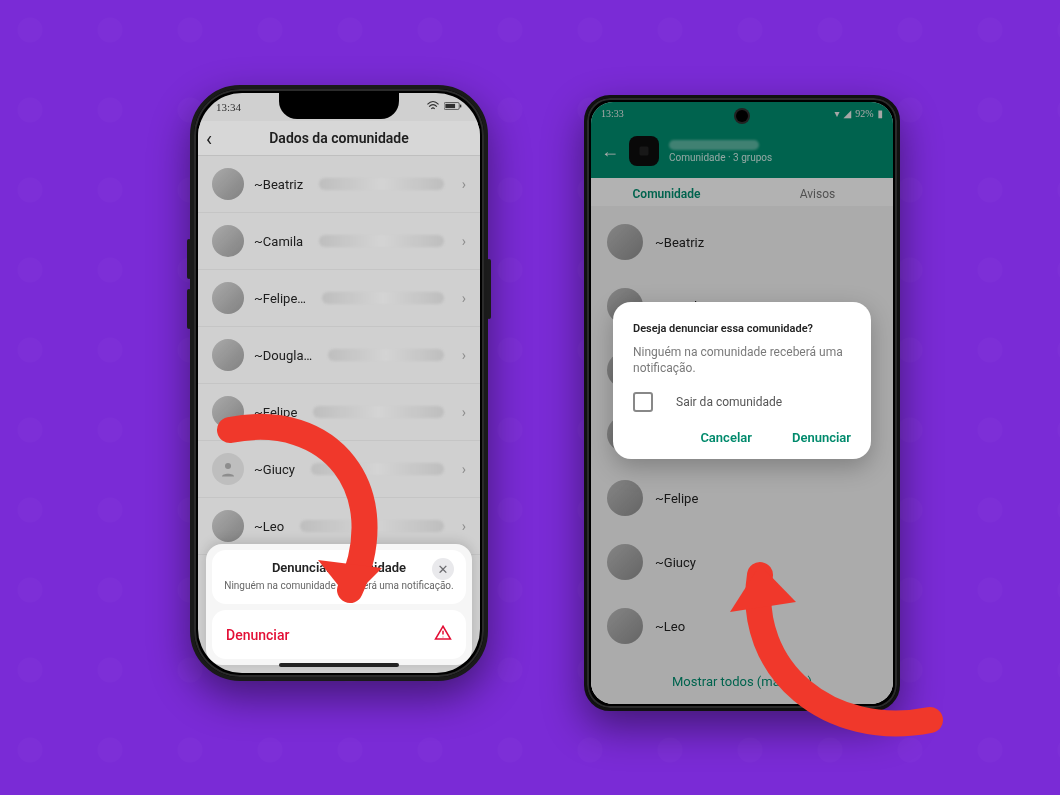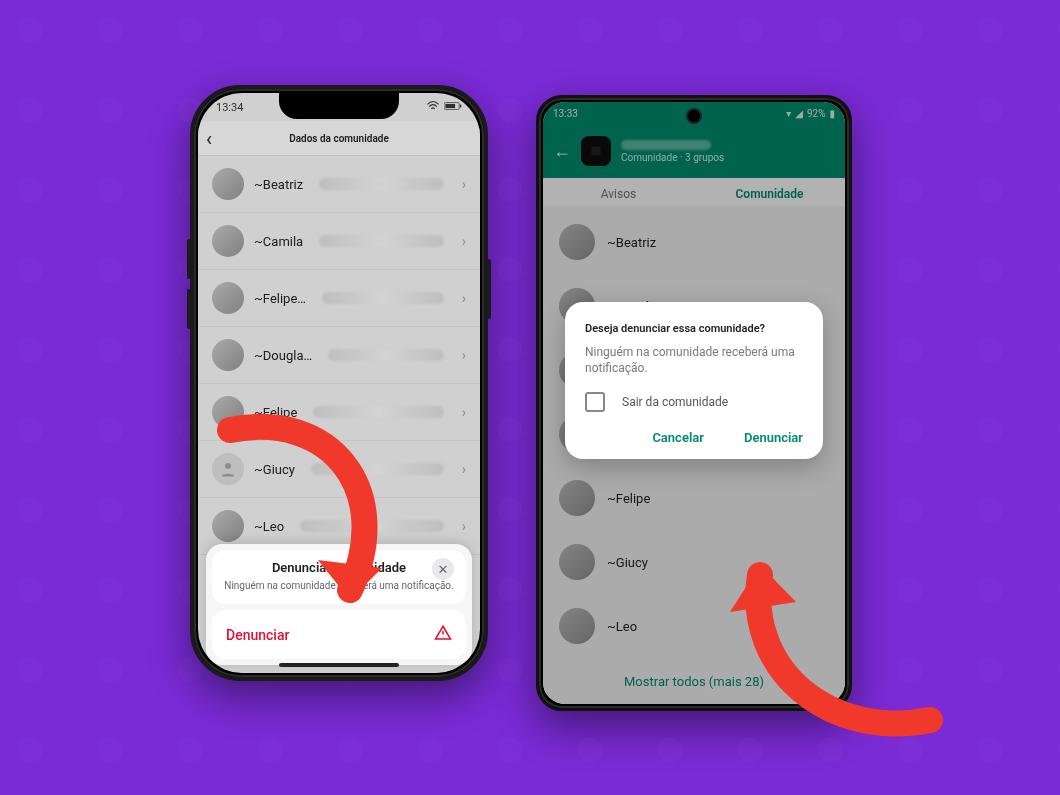--- a/index.html
+++ b/index.html
@@ -51,53 +51,53 @@
   .iphone .side-btn.vol{ left:-7px; width:4px; height:40px; top:150px;}
   .iphone .side-btn.vol2{ left:-7px; width:4px; height:40px; top:200px;}
   .iphone .side-btn.pwr{ right:-7px; width:4px; height:60px; top:170px;}
   .iphone .home-bar{
     position:absolute; bottom:6px; left:50%; transform:translateX(-50%);
     width:120px; height:4px; border-radius:3px; background:#222; z-index:20;
   }
 
   
   .android{
-    top:95px; left:536px;
+    top:95px; left:584px;
     width:310px; height:610px;
     background:#000;
     border:3px solid #111;
     border-radius:26px;
   }
   .android .screen{
     position:absolute; inset:4px;
     border-radius:22px;
     overflow:hidden;
     background:#d9d9d9;
   }
   .android .punch{
     position:absolute; top:8px; left:50%; transform:translateX(-50%);
     width:12px;height:12px;border-radius:50%;background:#000;z-index:10;
     box-shadow:0 0 0 2px #222;
   }
 
   
   .statusbar{
     height:28px; display:flex;align-items:center;justify-content:space-between;
-    padding:0 18px; font-size:11px; color:#333;
+    padding:0 18px; font-size:11px; color:#333;font-family:Liberation Serif, serif;
   }
   .android .statusbar{color:#e8e8e8;background:#008a6c; font-size:10px; padding:0 10px;height:22px}
   .status-right{display:flex;gap:4px;align-items:center}
 
   
   .ios-header{
     background:#eaeaea; height:34px; display:flex;align-items:center;justify-content:center;
     position:relative; border-bottom:1px solid #d0d0d0;
   }
   .ios-header .back{ position:absolute;left:8px;top:6px;font-size:20px;color:#222;}
-  .ios-title{font-weight:600;font-size:10px;color:#222;}
+  .ios-title{font-weight:600;font-size:14px;color:#222;}
   .ios-list{background:#e2e2e2;}
   .ios-row{
     display:flex;align-items:center;gap:10px;padding:6px 14px;height:44px;
     border-bottom:1px solid #d6d6d6;
   }
   .avatar{width:32px;height:32px;border-radius:50%;background:#b7b7b7;
     background-image:linear-gradient(135deg,#b9b9b9,#8c8c8c);}
   .avatar.blank{background:#cfcfcf;display:flex;align-items:center;justify-content:center}
   .avatar.blank svg{width:18px;height:18px;fill:#888}
   .contact-name{font-size:13px;color:#222;flex:0 0 auto}
@@ -154,21 +154,21 @@
 
   
   .and-overlay{position:absolute;inset:0;background:rgba(0,0,0,.28)}
   .and-dialog{
     position:absolute;left:22px;right:22px;top:200px;
     background:#fff;border-radius:18px;padding:20px 20px 14px;
     box-shadow:0 8px 24px rgba(0,0,0,.25);
   }
   .dlg-title{font-size:11px;font-weight:600;color:#222;line-height:1.25;margin-bottom:8px}
   .dlg-sub{font-size:12px;color:#7a7a7a;line-height:1.35;margin-bottom:16px}
-  .dlg-check{display:flex;align-items:center;gap:17px;font-size:12px;color:#555;margin-bottom:18px}
+  .dlg-check{display:flex;align-items:center;gap:23px;font-size:12px;color:#555;margin-bottom:18px}
   .dlg-check .box{width:16px;height:16px;border:2px solid #888;border-radius:3px}
   .dlg-actions{display:flex;justify-content:flex-end;gap:40px}
   .dlg-btn{color:#008a6c;font-weight:600;font-size:13px}
 
   
   .arrow{position:absolute;pointer-events:none}
   .arrow svg{overflow:visible}
 </style>
 </head>
 <body>
@@ -300,22 +300,22 @@
             <rect x="6" y="6" width="12" height="12" rx="2" fill="#222"></rect>
           </svg>
       </span>
       <span style="display:flex;flex-direction:column">
         <span class="and-top-blur"></span>
         <span class="and-top-sub">Comunidade · 3 grupos</span>
       </span>
     </div>
 
     <div class="and-tabs">
+      <div class="and-tab active">Comunidade</div>
       <div class="and-tab">Avisos</div>
-      <div class="and-tab active">Comunidade</div>
     </div>
 
     <div class="and-list">
       <div class="and-row">
         <div class="avatar"></div>
         <span class="and-name">~Beatriz</span>
       </div>
       <div class="and-row">
         <div class="avatar"></div>
         <span class="and-name">~Camila</span>

